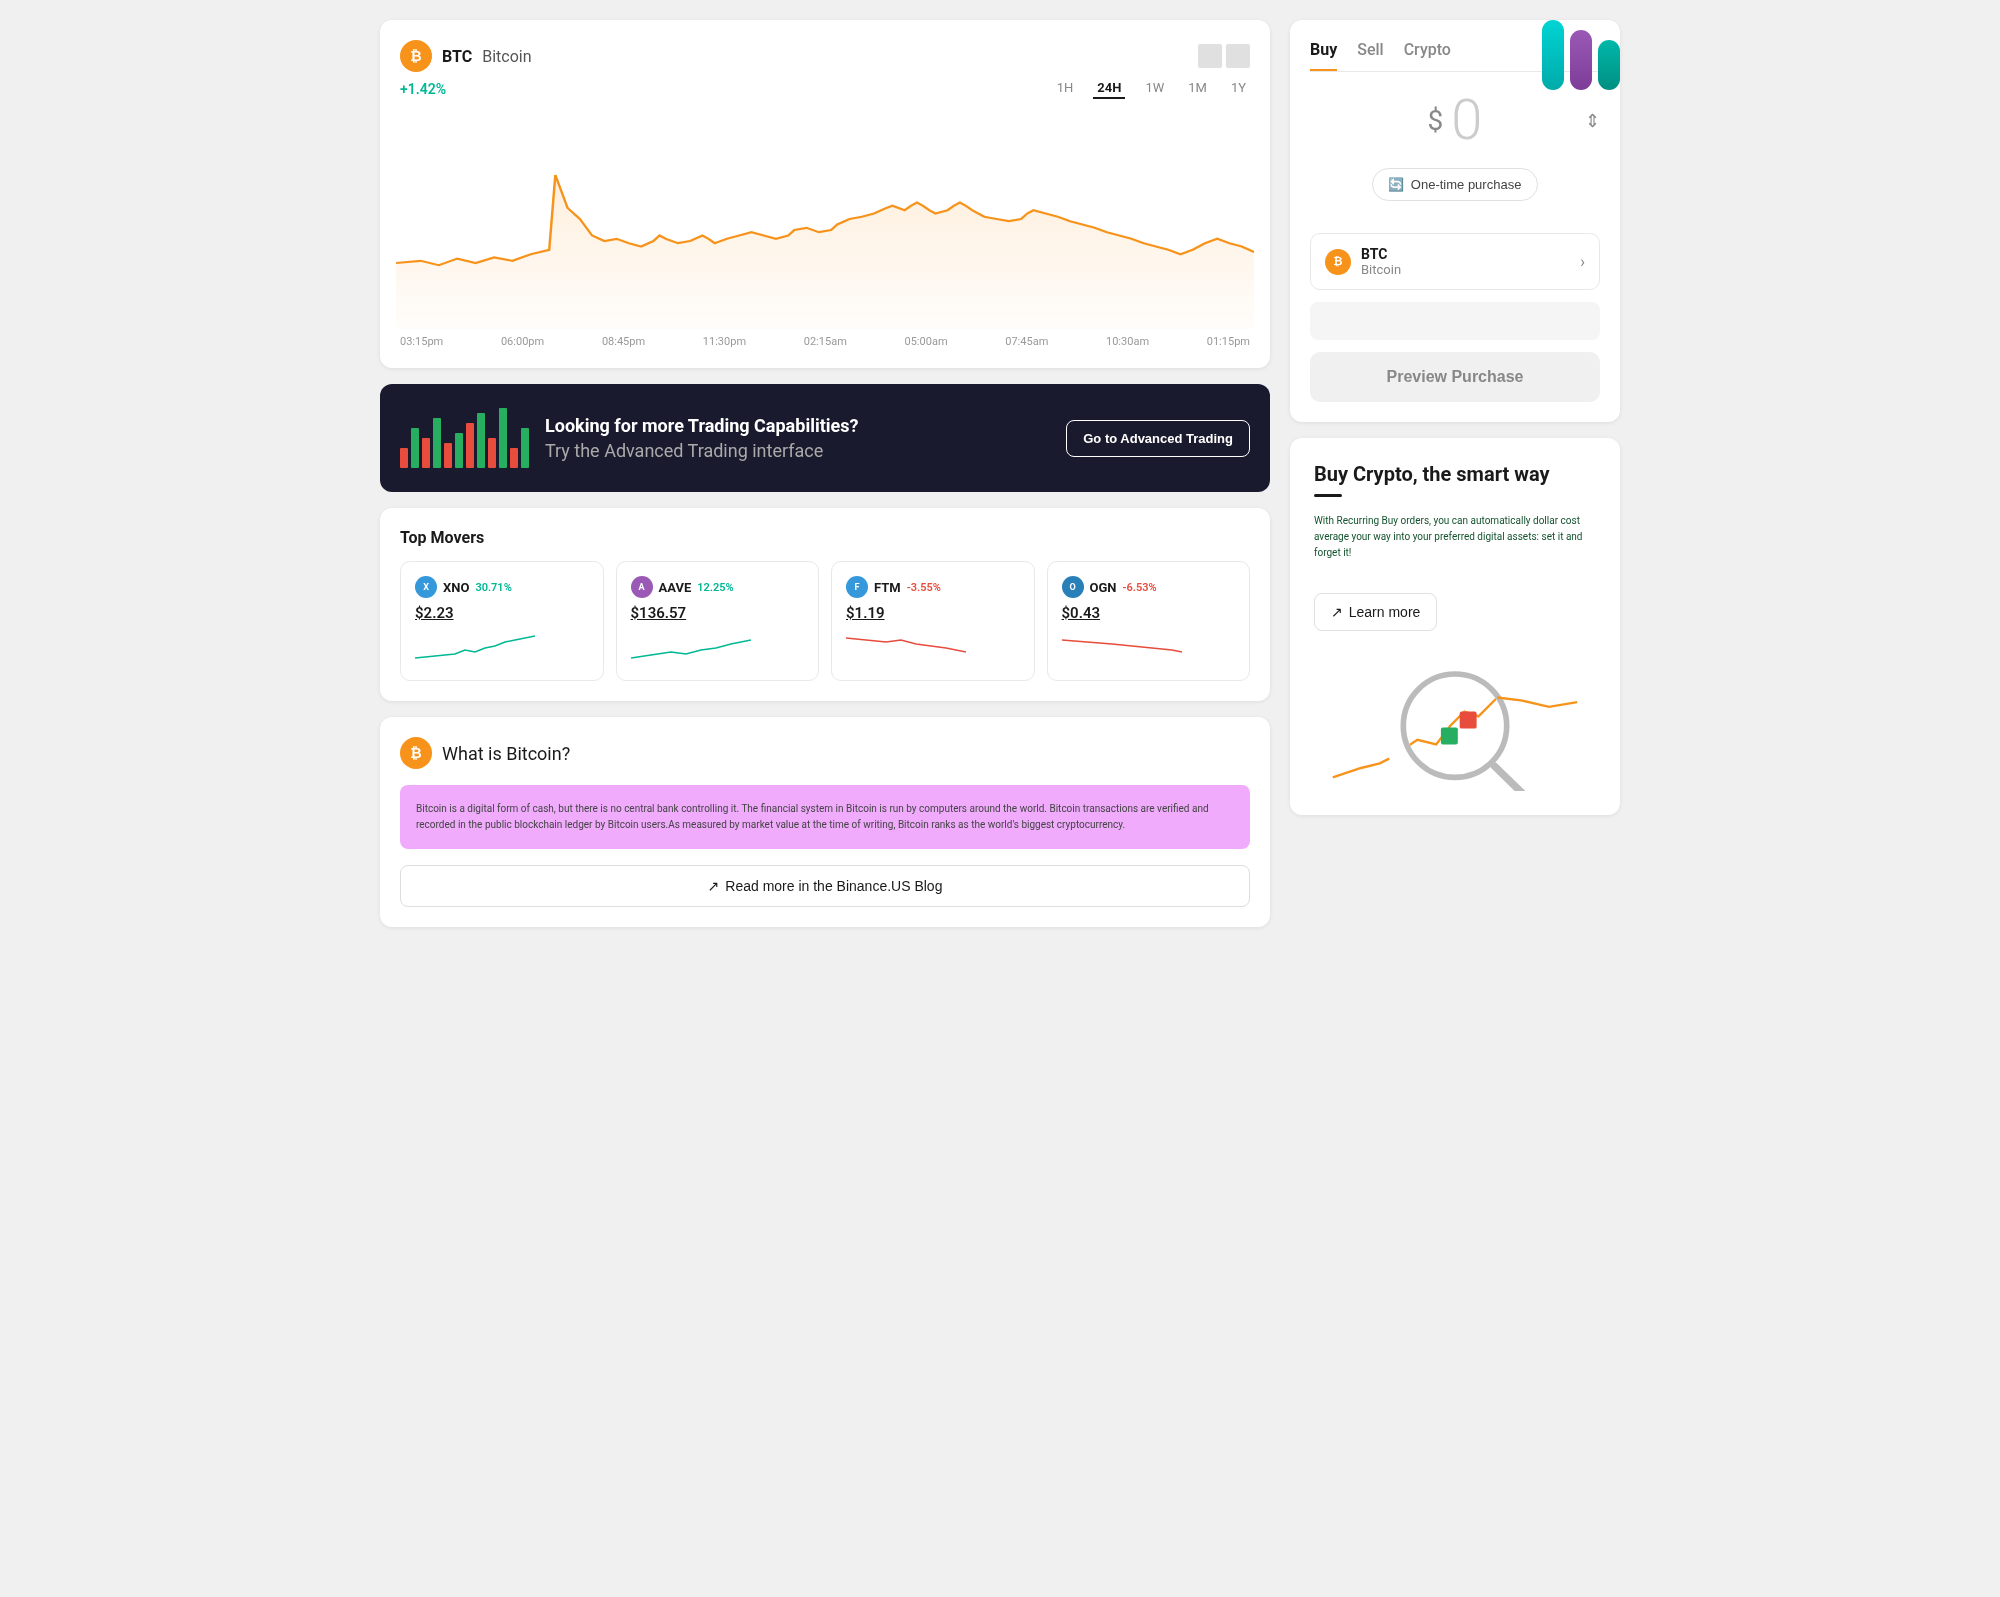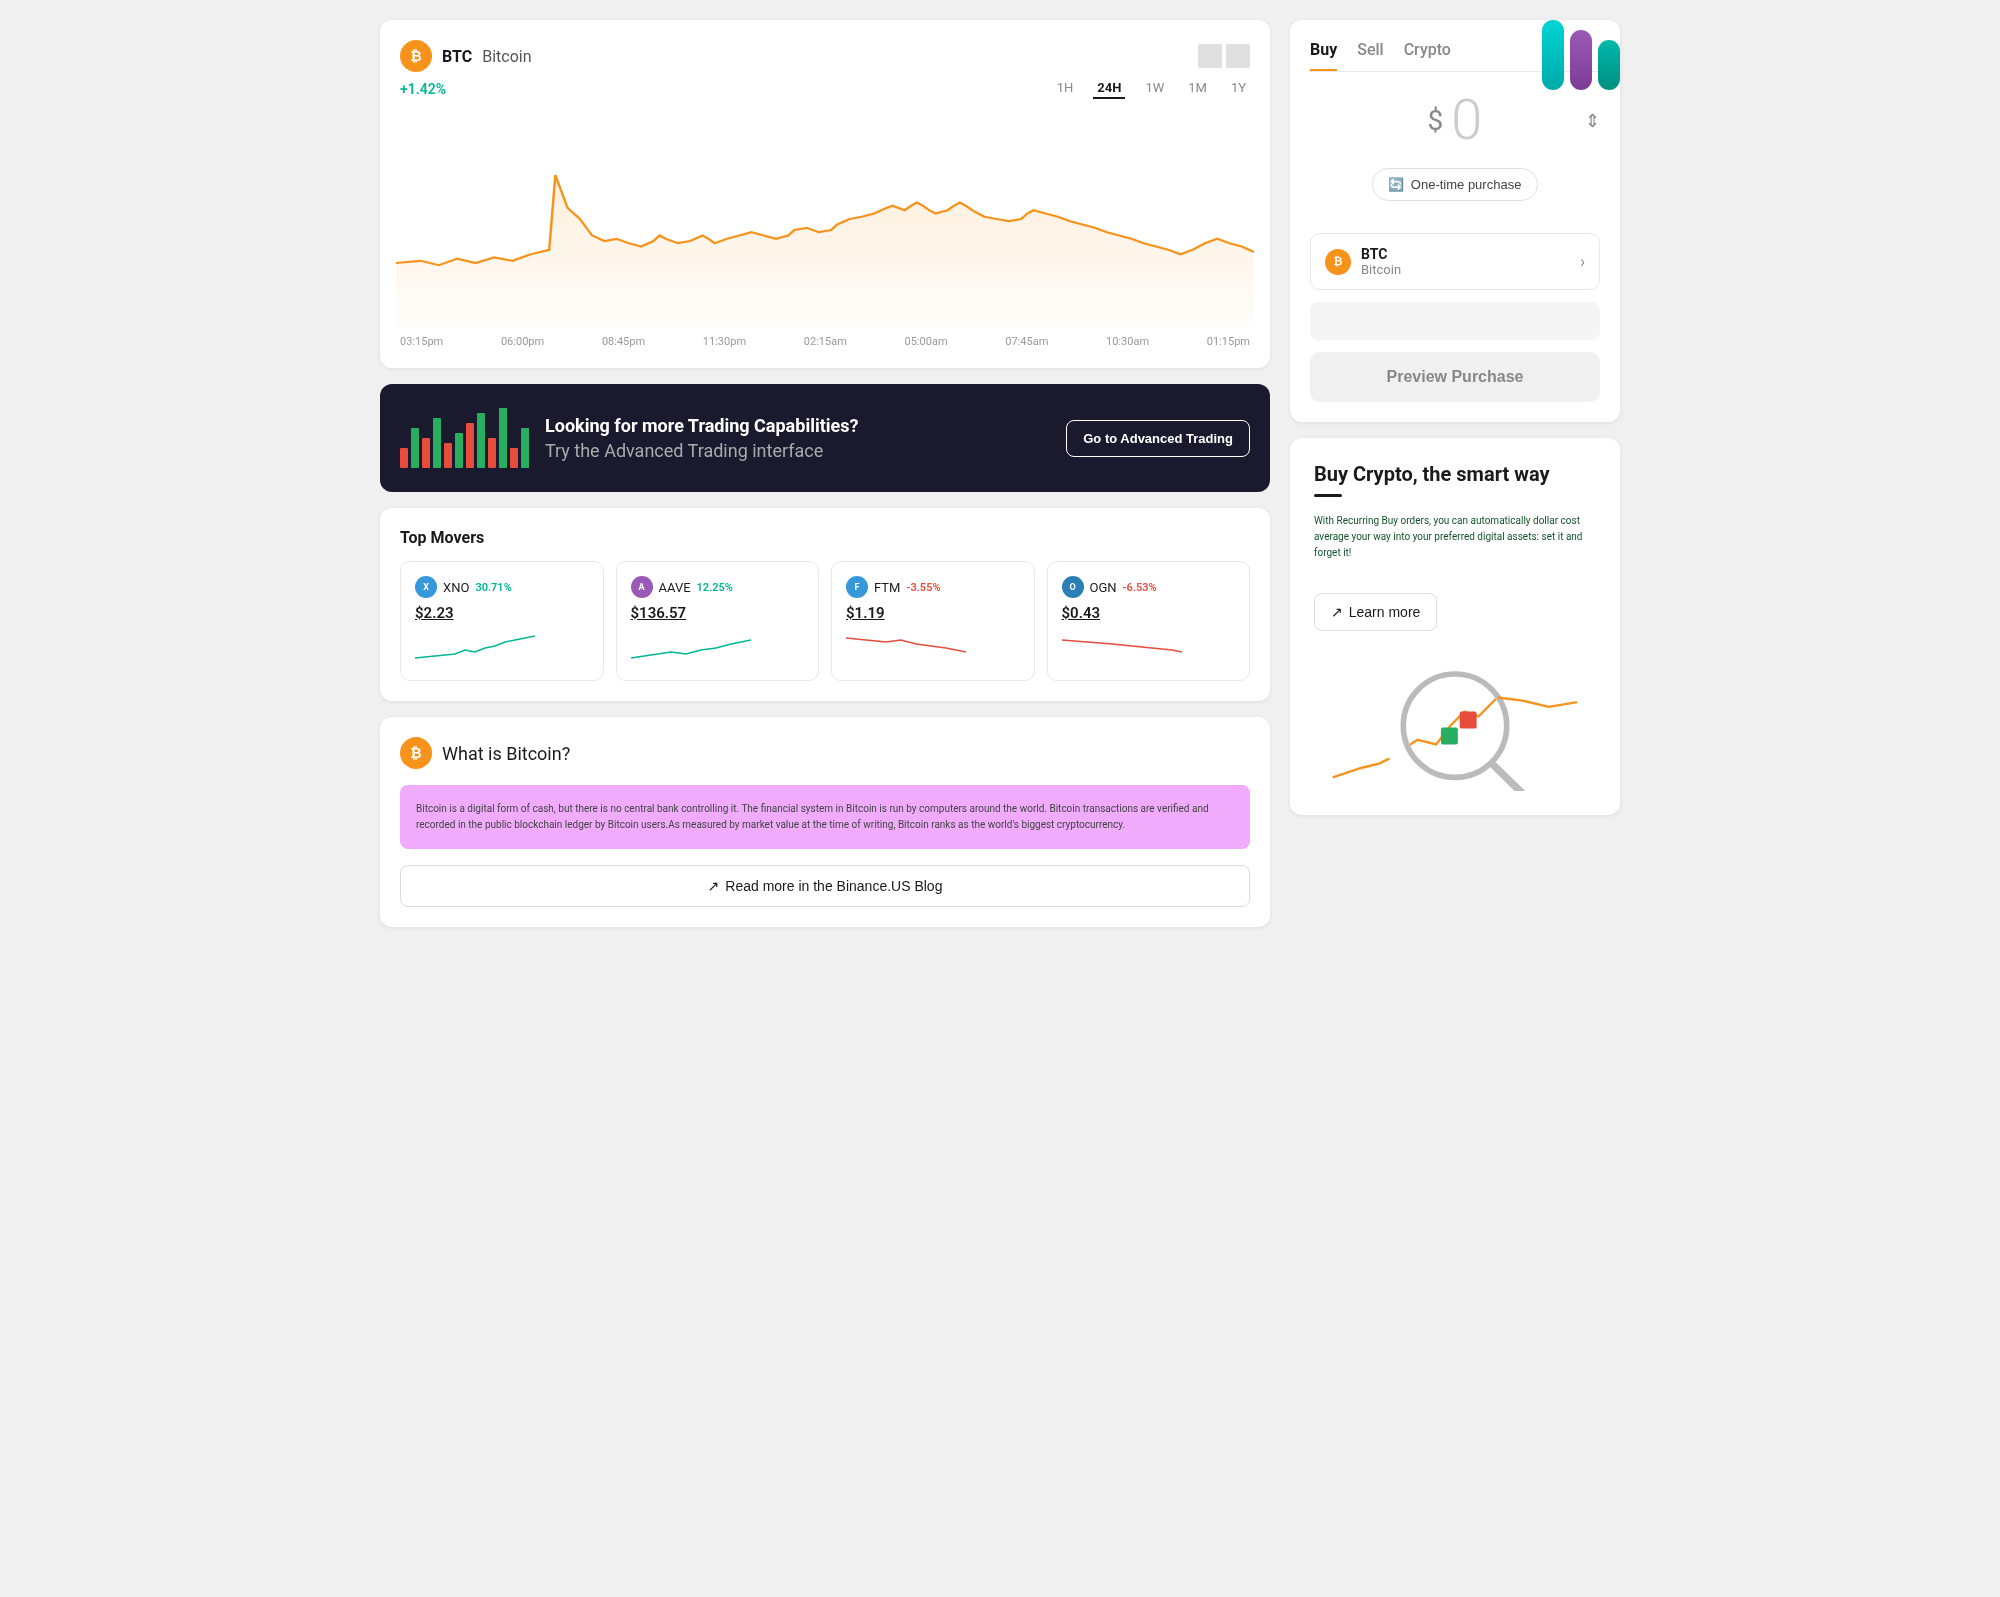--- a/index.html
+++ b/index.html
@@ -252,21 +252,21 @@
       align-items: center;
       justify-content: center;
       font-size: 9px;
       font-weight: 700;
       color: white;
       flex-shrink: 0;
     }
 
     .mover-ticker {
       font-size: 13px;
-      font-weight: 400;
+      font-weight: 700;
       color: #1a1a1a;
     }
 
     .mover-change-pos {
       font-size: 11px;
       font-weight: 600;
       color: #00b894;
     }
 
     .mover-change-neg {

